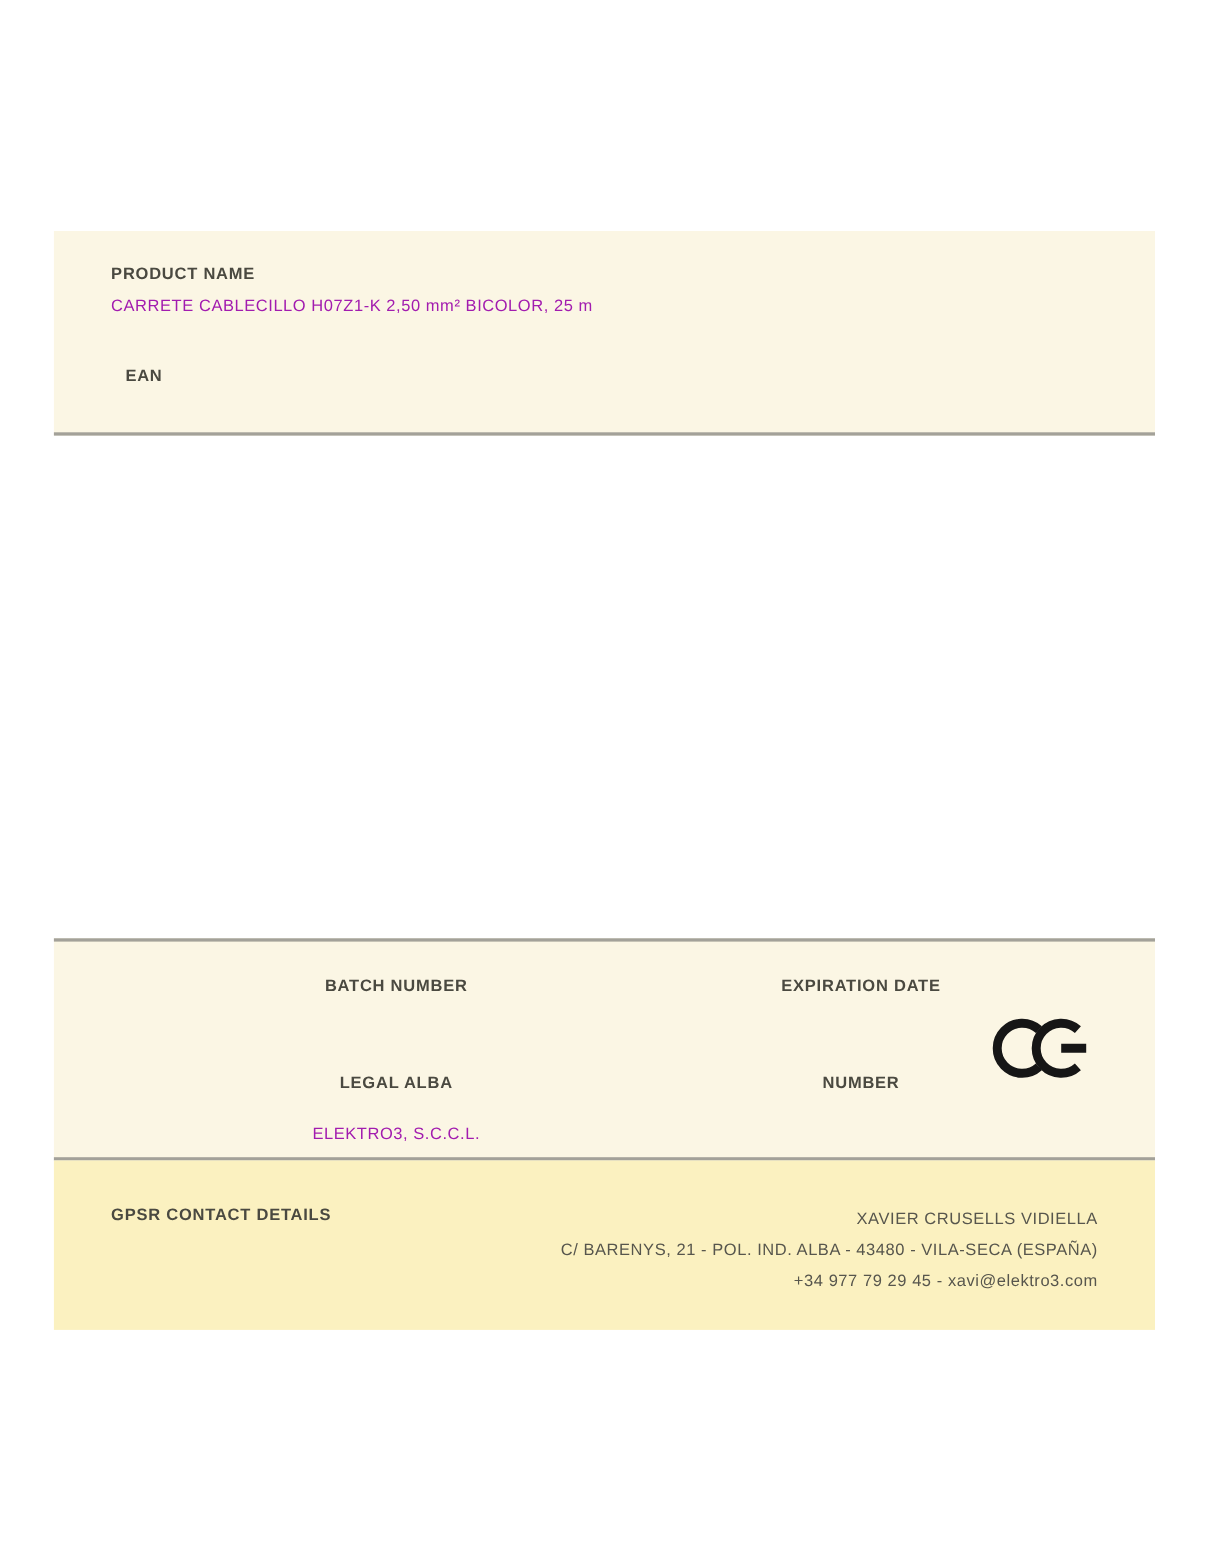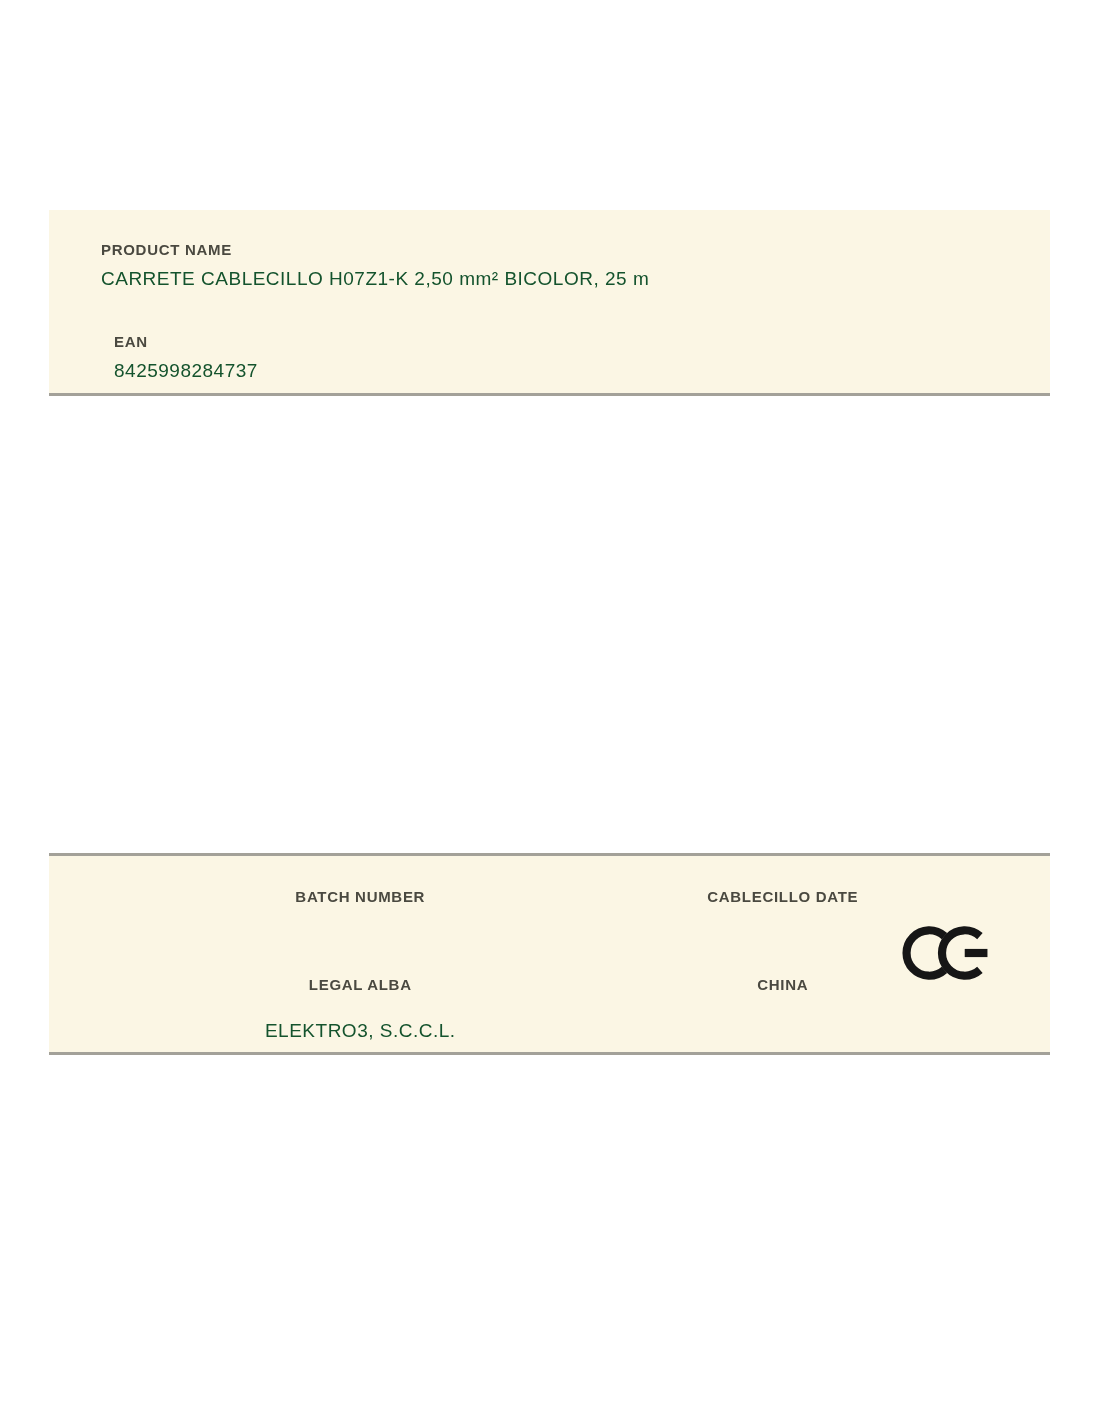--- a/index.html
+++ b/index.html
@@ -28,23 +28,23 @@
     padding: 30px 52px 0 52px;
   }
   .lbl {
     font-size: 15px;
     font-weight: 700;
     color: #4a4940;
     letter-spacing: 0.7px;
     line-height: 20px;
   }
   .val {
-    font-size: 19px;
+    font-size: 15px;
     font-weight: 400;
-    color: #14532d;
+    color: #a21caf;
     letter-spacing: 0.5px;
     line-height: 20px;
     margin-top: 9px;
   }
   .field + .field { margin-top: 43px; margin-left: 13px; }
 
   
   .panel-batch {
     top: 853px;
     height: 202px;
@@ -95,37 +95,46 @@
 
 <div class="page">
 
   <section class="panel cream panel-product">
     <div class="field">
       <div class="lbl">PRODUCT NAME</div>
       <div class="val">CARRETE CABLECILLO H07Z1-K 2,50 mm² BICOLOR, 25 m</div>
     </div>
     <div class="field">
       <div class="lbl">EAN</div>
-      <div class="val">8425998284737</div>
     </div>
   </section>
 
   <section class="panel cream panel-batch">
     <div class="p2-grid">
       <div class="p2-col">
         <div class="lbl">BATCH NUMBER</div>
         <div class="lbl row2">LEGAL ALBA</div>
         <div class="val">ELEKTRO3, S.C.C.L.</div>
       </div>
       <div class="p2-col">
-        <div class="lbl">CABLECILLO DATE</div>
-        <div class="lbl row2">CHINA</div>
+        <div class="lbl">EXPIRATION DATE</div>
+        <div class="lbl row2">NUMBER</div>
       </div>
     </div>
     <svg class="ce-mark" viewBox="-3 1 99 60" fill="none" stroke="#161616" stroke-width="9" stroke-linecap="butt">
       <path d="M 43.7 12.4 A 25 25 0 1 0 43.7 49.6"></path>
       <path d="M 82.7 12.4 A 25 25 0 1 0 82.7 49.6"></path>
       <path d="M 66 31 H 91"></path>
     </svg>
   </section>
 
+  <section class="panel yellow panel-contact">
+    <div class="contact-row">
+      <div class="lbl">GPSR CONTACT DETAILS</div>
+      <div class="contact-right">
+        <div class="contact-line">XAVIER CRUSELLS VIDIELLA</div>
+        <div class="contact-line">C/ BARENYS, 21 - POL. IND. ALBA - 43480 - VILA-SECA (ESPAÑA)</div>
+        <div class="contact-line">+34 977 79 29 45 - xavi@elektro3.com</div>
+      </div>
+    </div>
+  </section>
 
 </div>
 
 </body></html>

